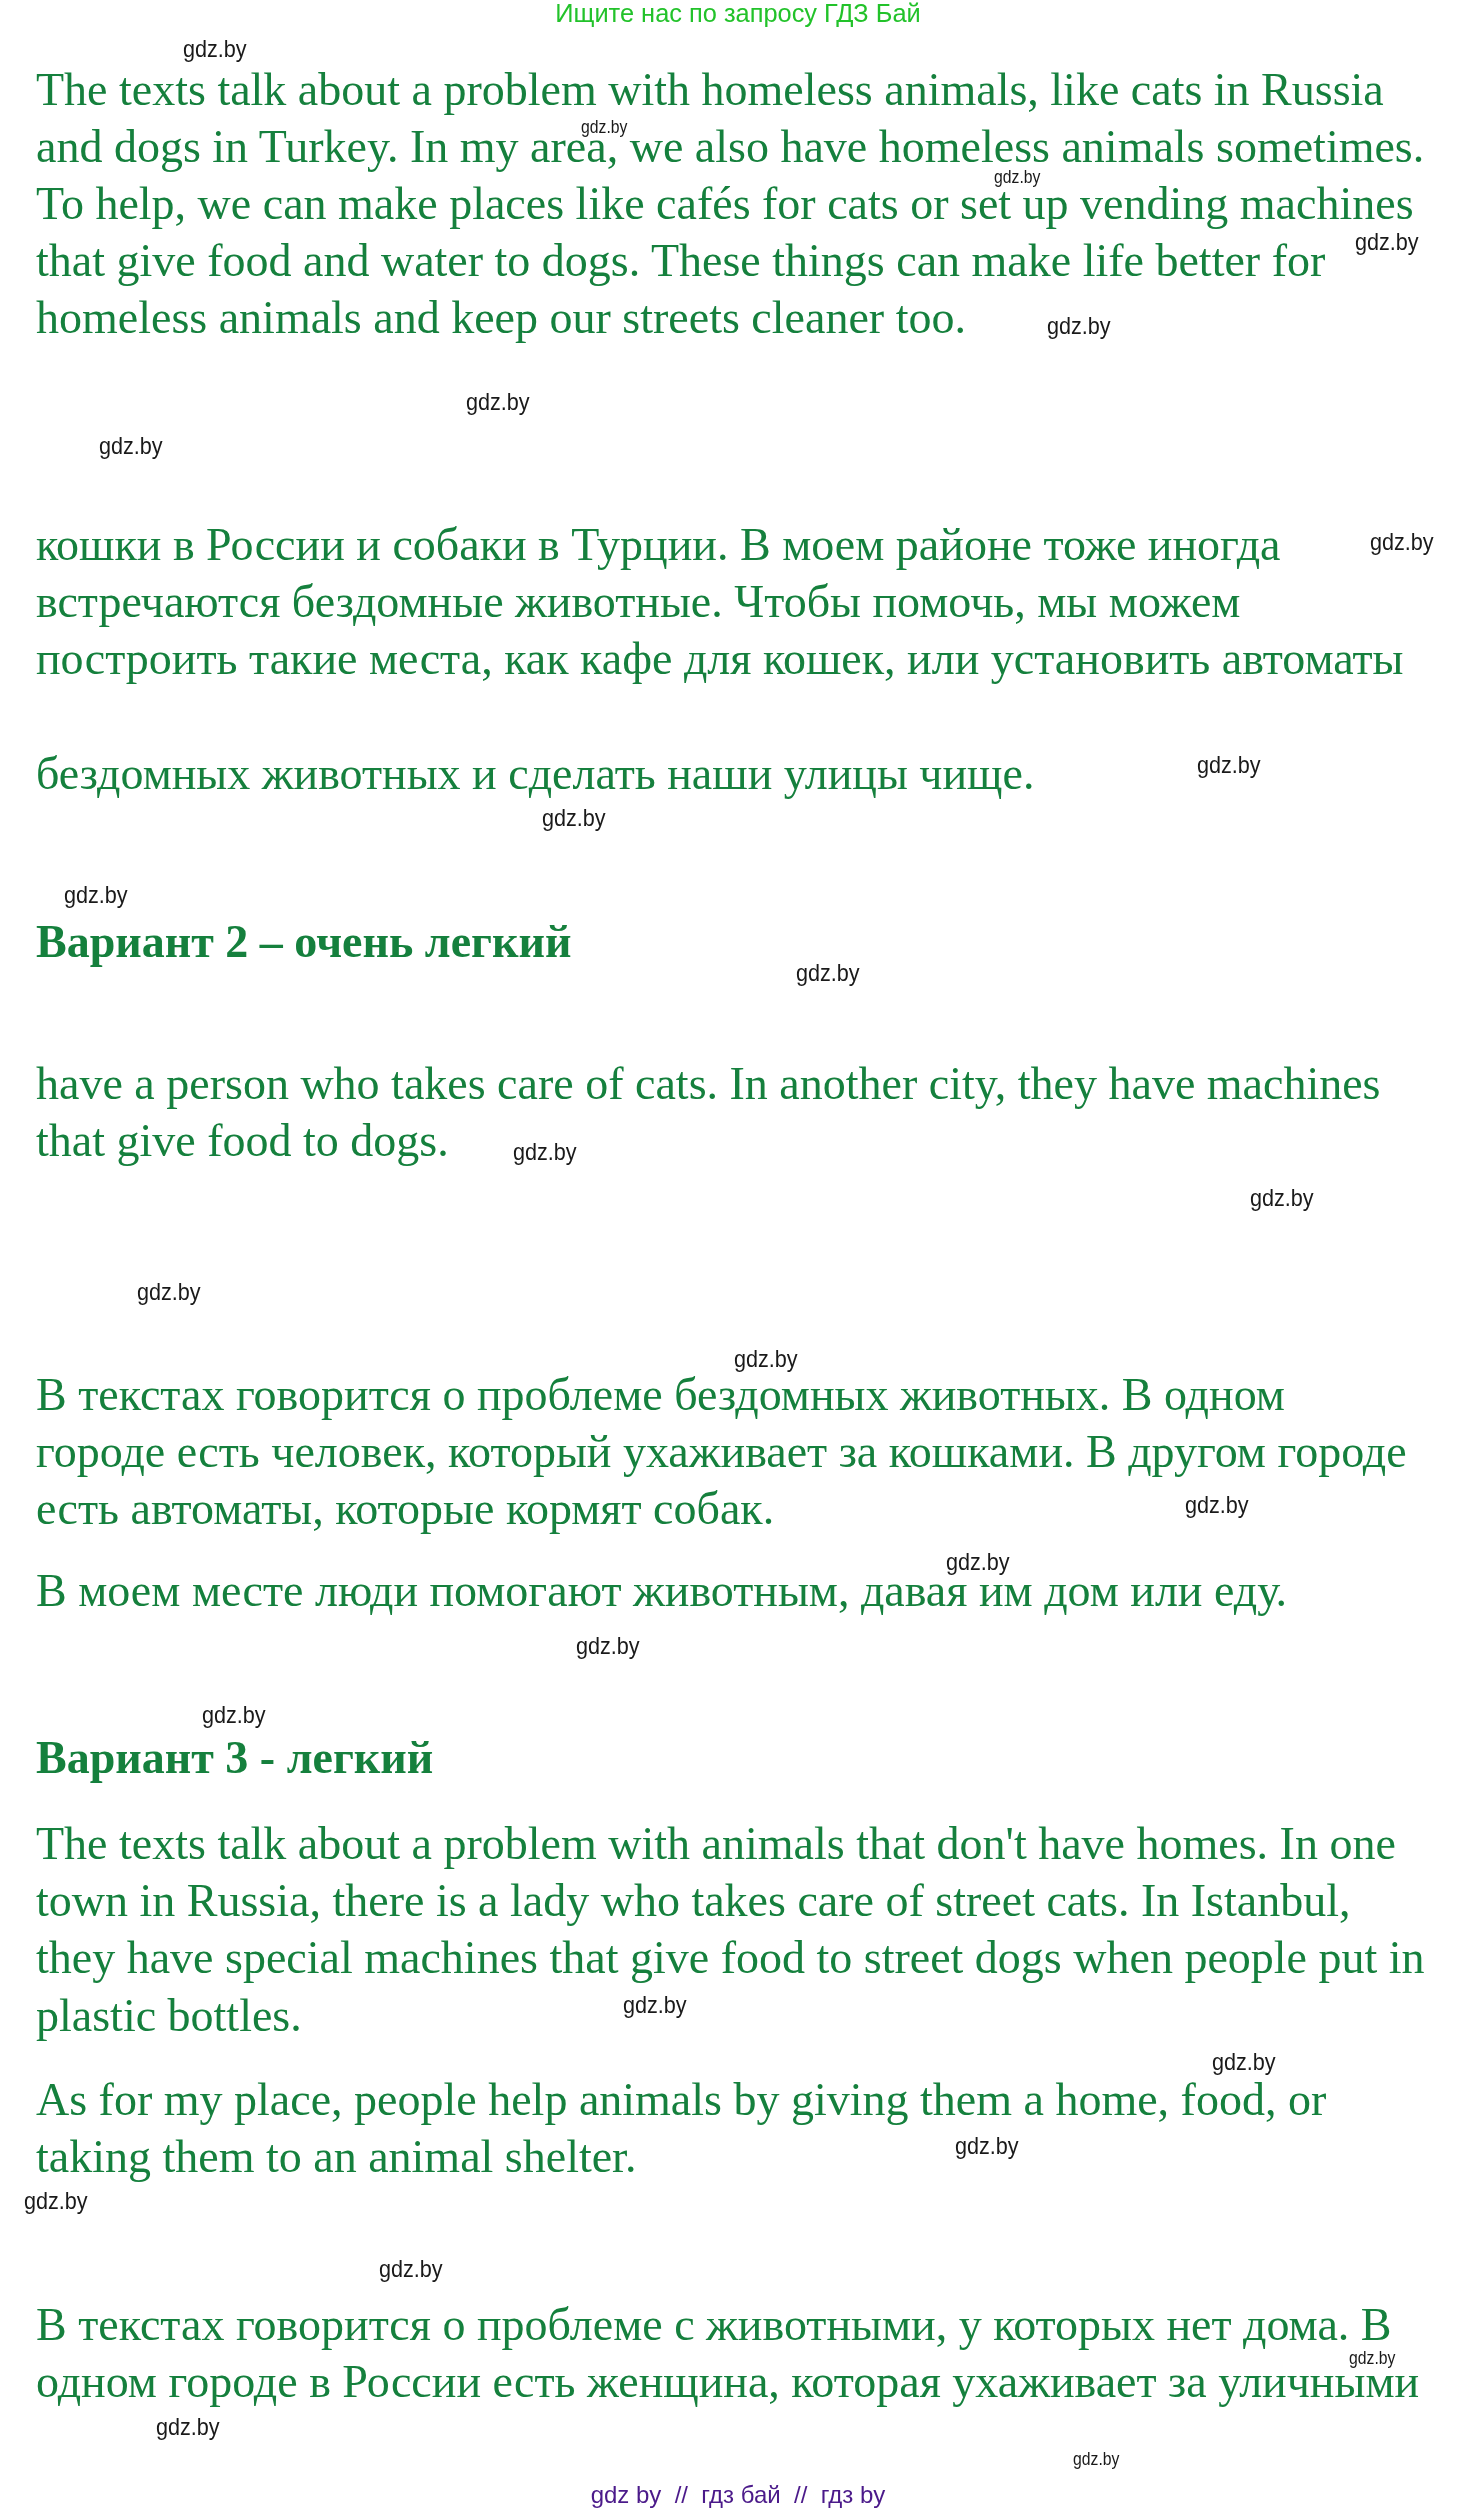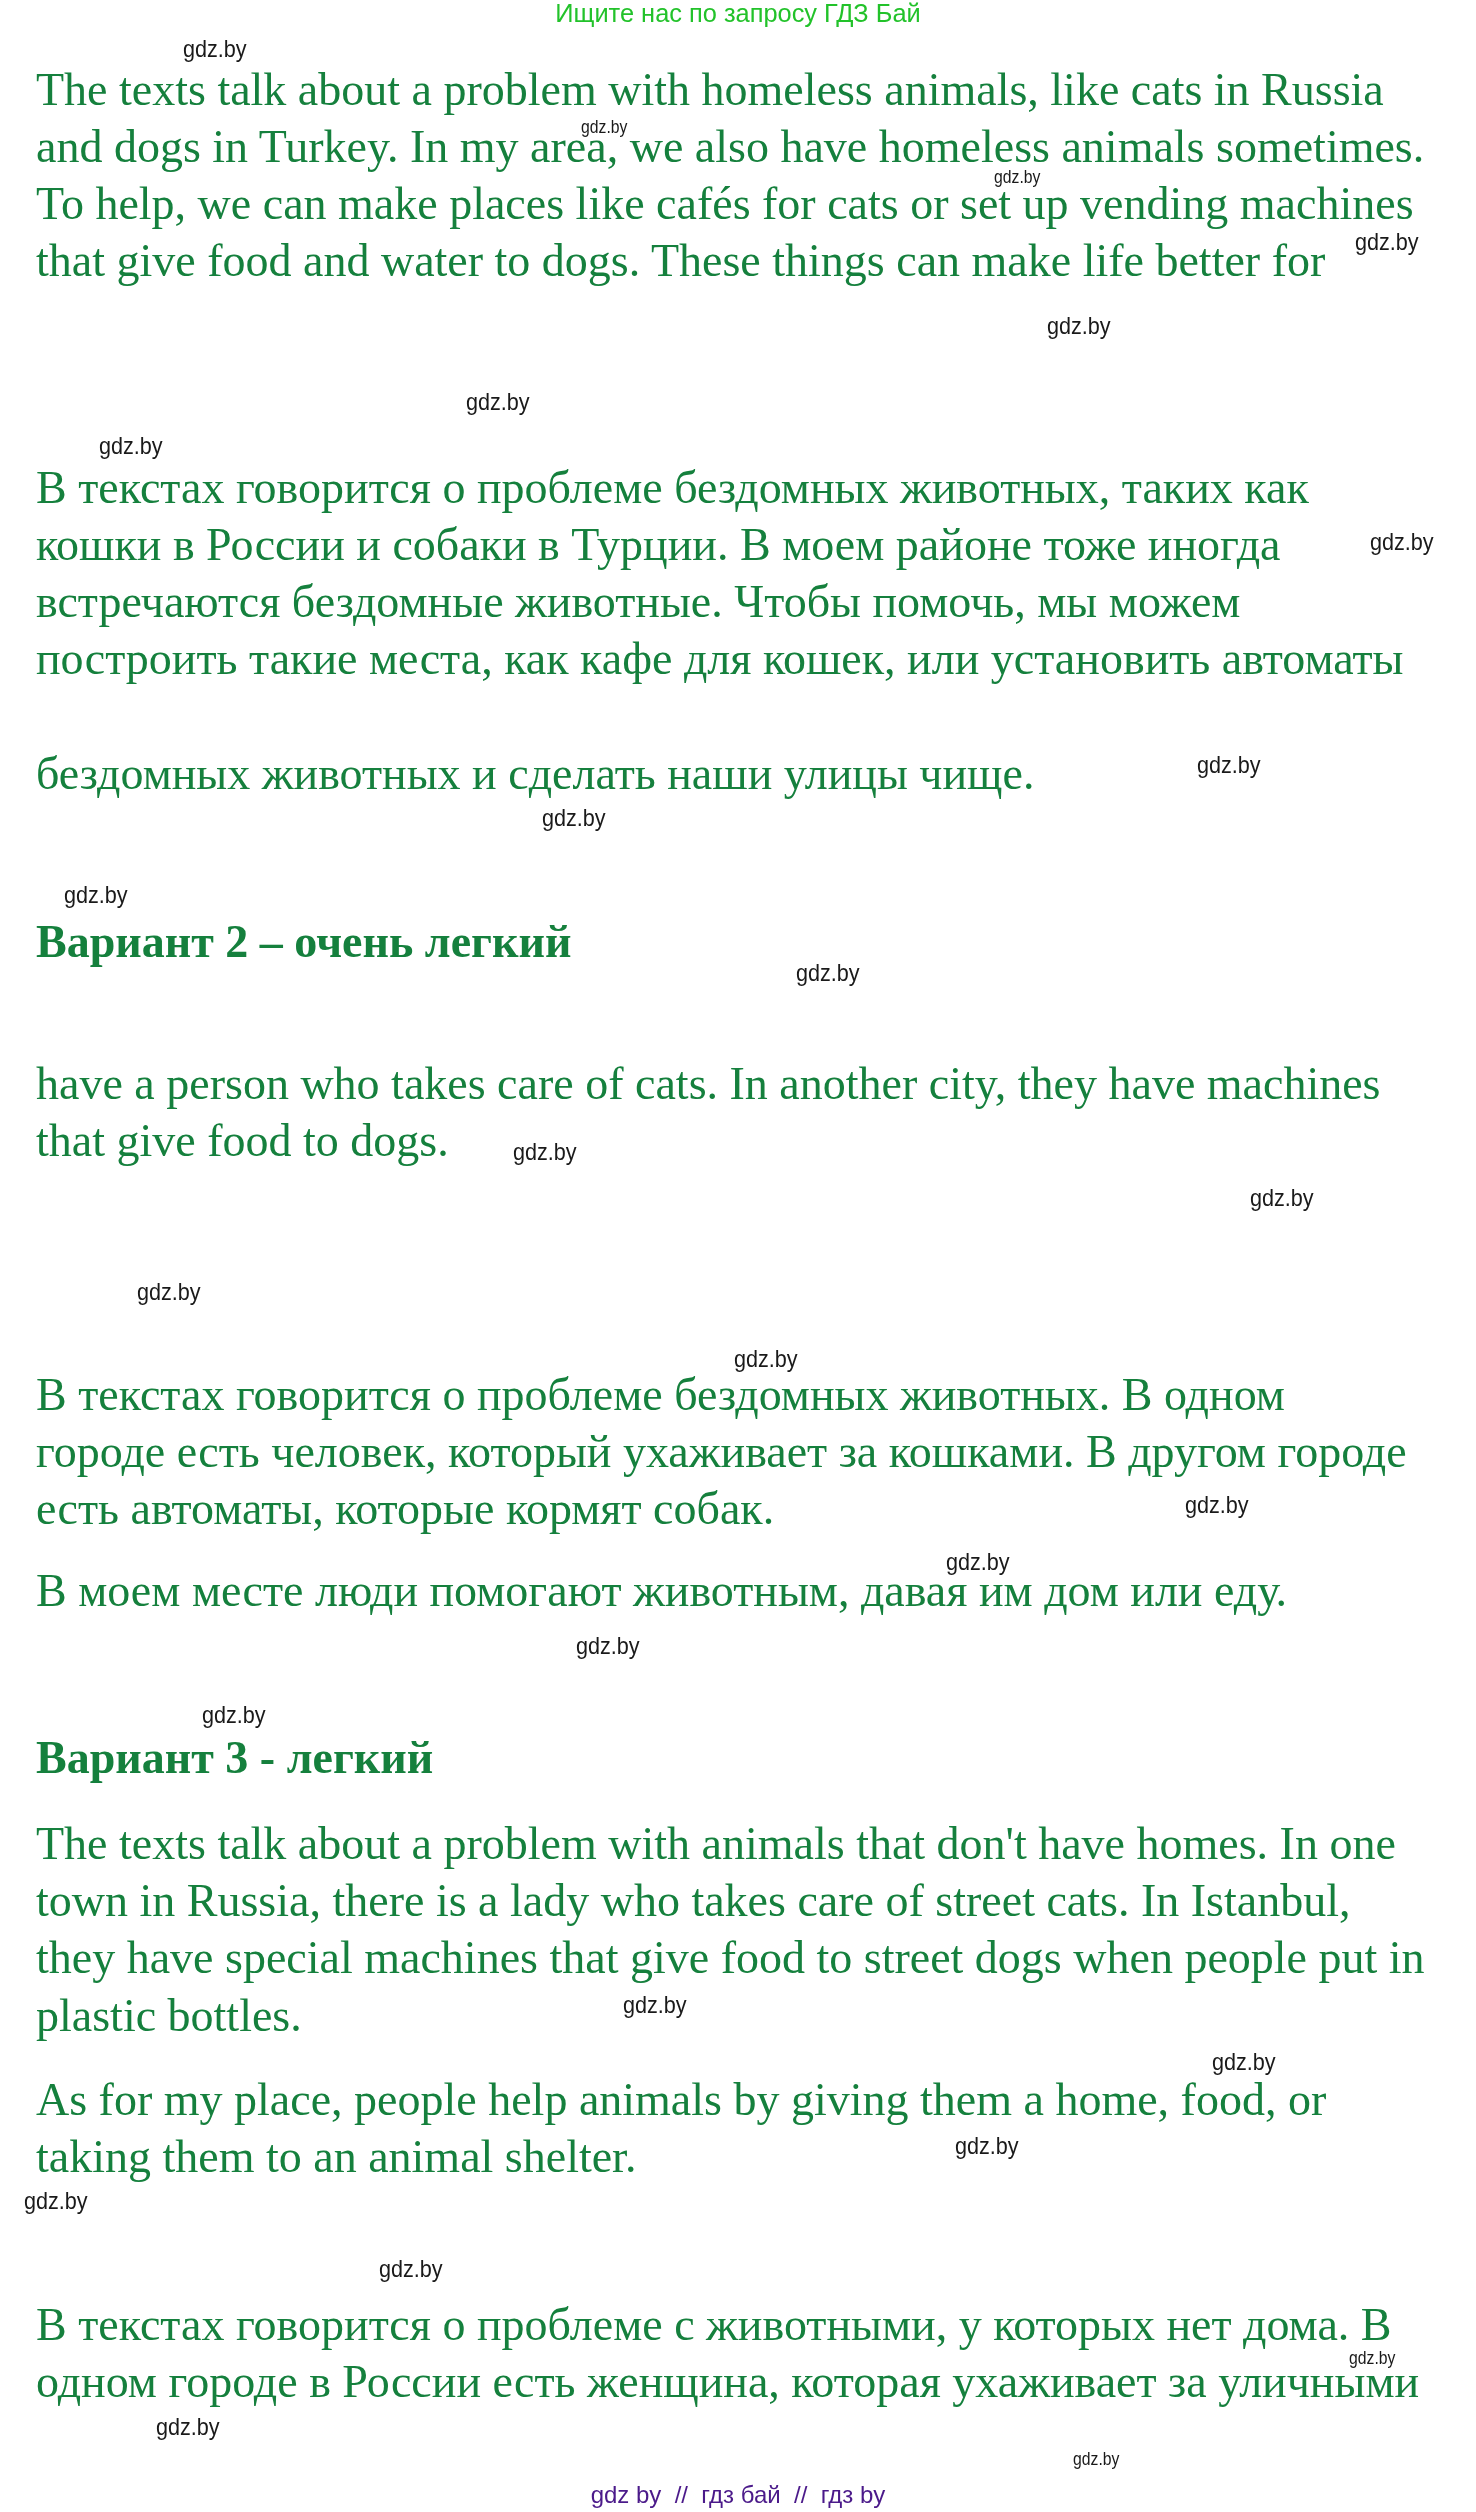--- a/index.html
+++ b/index.html
@@ -76,22 +76,22 @@
 <body>
 
 <div class="page">
 
   <div class="header-note">Ищите нас по запросу ГДЗ Бай</div>
 
   <div class="line" style="top:61px">The texts talk about a problem with homeless animals, like cats in Russia</div>
   <div class="line" style="top:118px">and dogs in Turkey. In my area, we also have homeless animals sometimes.</div>
   <div class="line" style="top:175px">To help, we can make places like cafés for cats or set up vending machines</div>
   <div class="line" style="top:232px">that give food and water to dogs. These things can make life better for</div>
+  <div class="line" style="top:289px">homeless animals and keep our streets cleaner too.</div>
 
-  <div class="line" style="top:459px">В текстах говорится о проблеме бездомных животных, таких как</div>
   <div class="line" style="top:516px">кошки в России и собаки в Турции. В моем районе тоже иногда</div>
   <div class="line" style="top:573px">встречаются бездомные животные. Чтобы помочь, мы можем</div>
   <div class="line" style="top:630px">построить такие места, как кафе для кошек, или установить автоматы</div>
   <div class="line" style="top:745px">бездомных животных и сделать наши улицы чище.</div>
 
   <div class="line heading" style="top:913px">Вариант 2 – очень легкий</div>
 
   <div class="line" style="top:1055px">have a person who takes care of cats. In another city, they have machines</div>
   <div class="line" style="top:1112px">that give food to dogs.</div>
 

